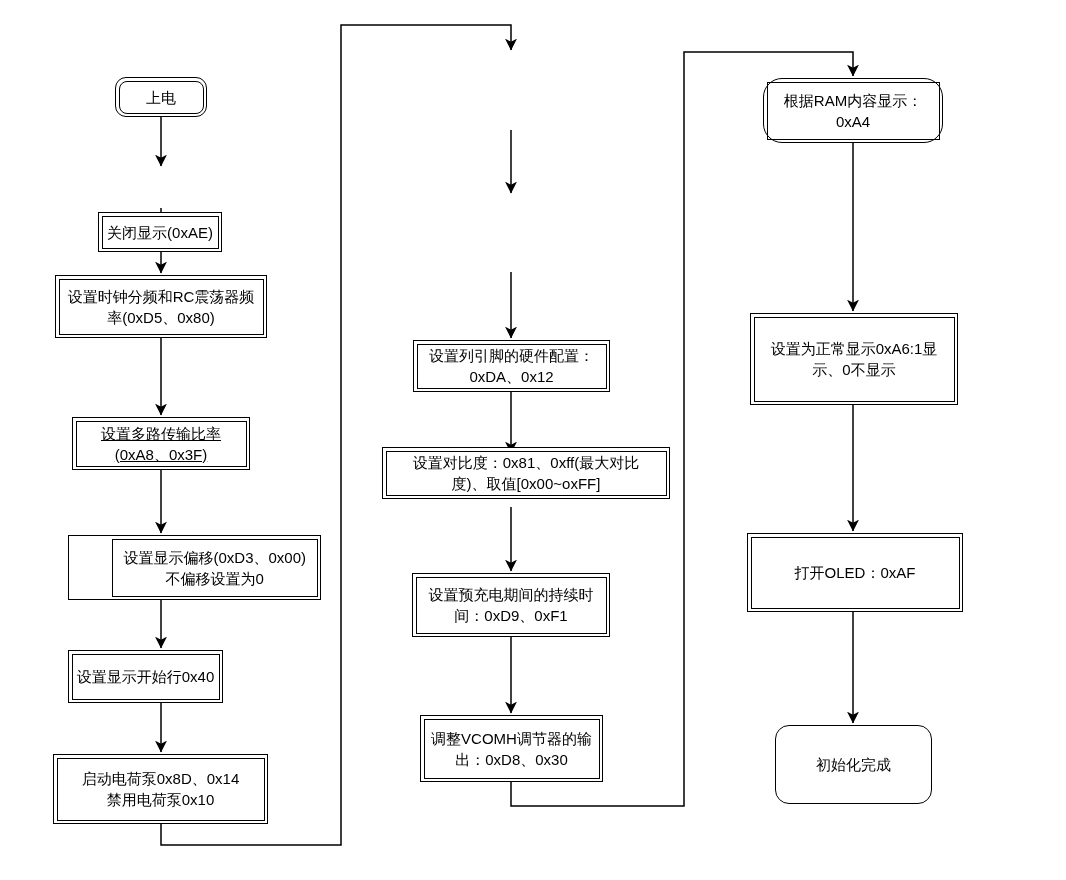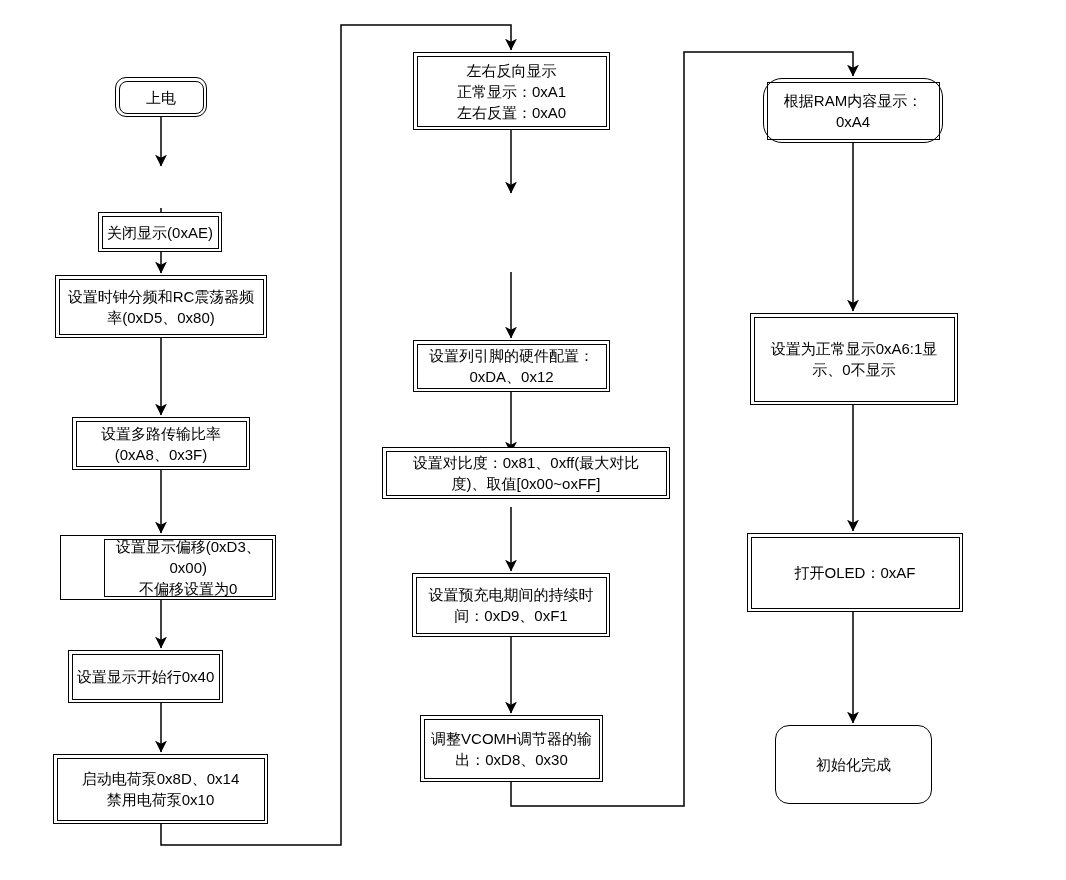--- a/index.html
+++ b/index.html
@@ -98,44 +98,39 @@
 
   <div class="node" style="left:98px; top:168px; width:124px; height:40px;margin-top:44px;">
     <div class="inner">关闭显示(0xAE)</div>
   </div>
 
   <div class="node" style="left:55px; top:275px; width:212px; height:63px;">
     <div class="inner">设置时钟分频和RC震荡器频
 率(0xD5、0x80)</div>
   </div>
 
-  <div class="node" style="left:72px; top:417px; width:178px; height:53px;">
+  <div class="node" style="left:72px; top:417px; width:178px; height:53px;text-decoration:underline;">
     <div class="inner">设置多路传输比率
 (0xA8、0x3F)</div>
   </div>
 
-  <div class="node" style="left:60px; top:535px; width:216px; height:65px;padding-left:43px;">
+  <div class="node" style="left:68px; top:535px; width:253px; height:65px;padding-left:43px;">
     <div class="inner">设置显示偏移(0xD3、0x00)
 不偏移设置为0</div>
   </div>
 
   <div class="node" style="left:68px; top:650px; width:155px; height:53px;">
     <div class="inner">设置显示开始行0x40</div>
   </div>
 
   <div class="node" style="left:53px; top:754px; width:215px; height:70px;">
     <div class="inner">启动电荷泵0x8D、0x14
 禁用电荷泵0x10</div>
   </div>
 
-  <div class="node" style="left:413px; top:52px; width:197px; height:78px;">
-    <div class="inner">左右反向显示
-正常显示：0xA1
-左右反置：0xA0</div>
-  </div>
 
 
   <div class="node" style="left:413px; top:340px; width:197px; height:52px;">
     <div class="inner">设置列引脚的硬件配置：
 0xDA、0x12</div>
   </div>
 
   <div class="node" style="left:382px; top:447px; width:288px; height:52px;">
     <div class="inner">设置对比度：0x81、0xff(最大对比
 度)、取值[0x00~oxFF]</div>

